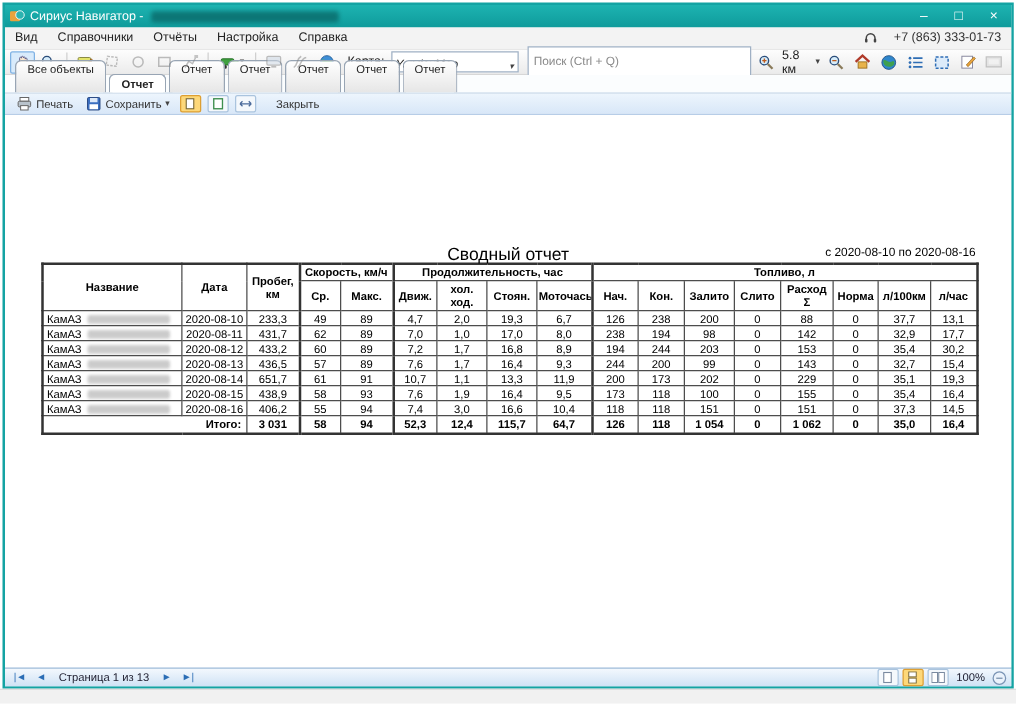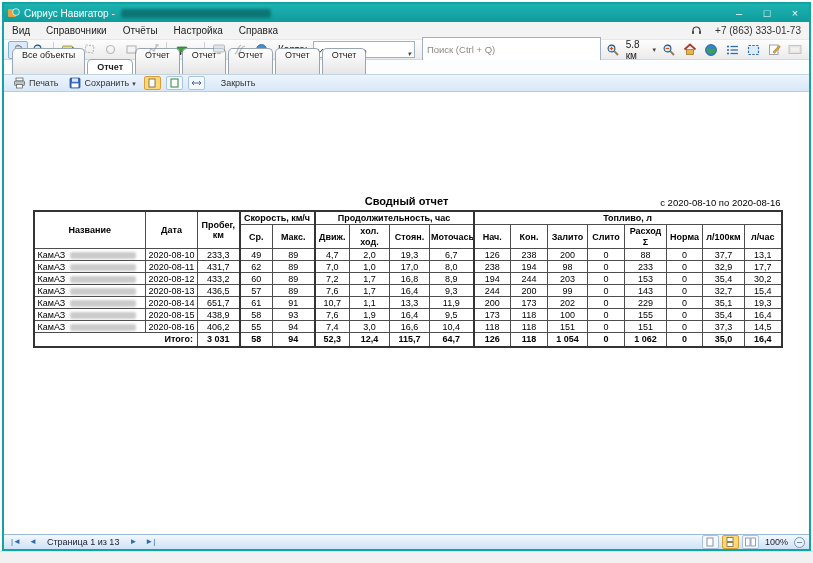--- a/index.html
+++ b/index.html
@@ -65,21 +65,21 @@
     font-size:9px; color:#333; padding:0 6px; gap:5px; flex:0 0 auto; }
   .rbtn { display:flex; align-items:center; gap:3px; padding:1px 3px; border-radius:2px; }
   .toggle { width:17px; height:14px; border:1px solid #aac4de; border-radius:2px;
     display:flex; align-items:center; justify-content:center; background:#f4f8fc; }
   .toggle.active { background:#fdd879; border-color:#dd9f33; }
 
   
   .canvas { flex:1 1 auto; background:#fff; overflow:hidden; }
   .report-page { width:748px; margin:0 auto; padding-top:103px; }
   .rhead { position:relative; height:14px; margin-bottom:1px; }
-  .rtitle { position:absolute; left:0; right:0; text-align:center; font-size:11px; font-weight:bold; color:#000; }
+  .rtitle { position:absolute; left:0; right:0; text-align:center; font-size:14px; font-weight:normal; color:#000; }
   .rperiod { position:absolute; right:0; top:2px; font-size:9.5px; color:#000; }
 
   table.report { border-collapse:collapse; table-layout:fixed; width:748px; font-size:9px; color:#000;
     border:2px solid #333; }
   .report th, .report td { border:1px solid #4d4d4d; padding:0 1px; text-align:center;
     overflow:hidden; }
   .report th { font-weight:bold; line-height:1.15; padding:1px; }
   .report td { height:12px; white-space:nowrap; }
   .report td.name { text-align:left; padding-left:3px; }
   .report .bL { border-left-width:2px; border-left-color:#333; }
@@ -399,21 +399,21 @@
               <td class="bL">62</td>
               <td>89</td>
               <td class="bL">7,0</td>
               <td>1,0</td>
               <td>17,0</td>
               <td>8,0</td>
               <td class="bL">238</td>
               <td>194</td>
               <td>98</td>
               <td>0</td>
-              <td>233</td>
+              <td>142</td>
               <td>0</td>
               <td>32,9</td>
               <td>17,7</td>
             </tr>
             <tr>
               <td class="name">КамАЗ<span class="name-redact"></span></td>
               <td>2020-08-12</td>
               <td>433,2</td>
               <td class="bL">60</td>
               <td>89</td>

